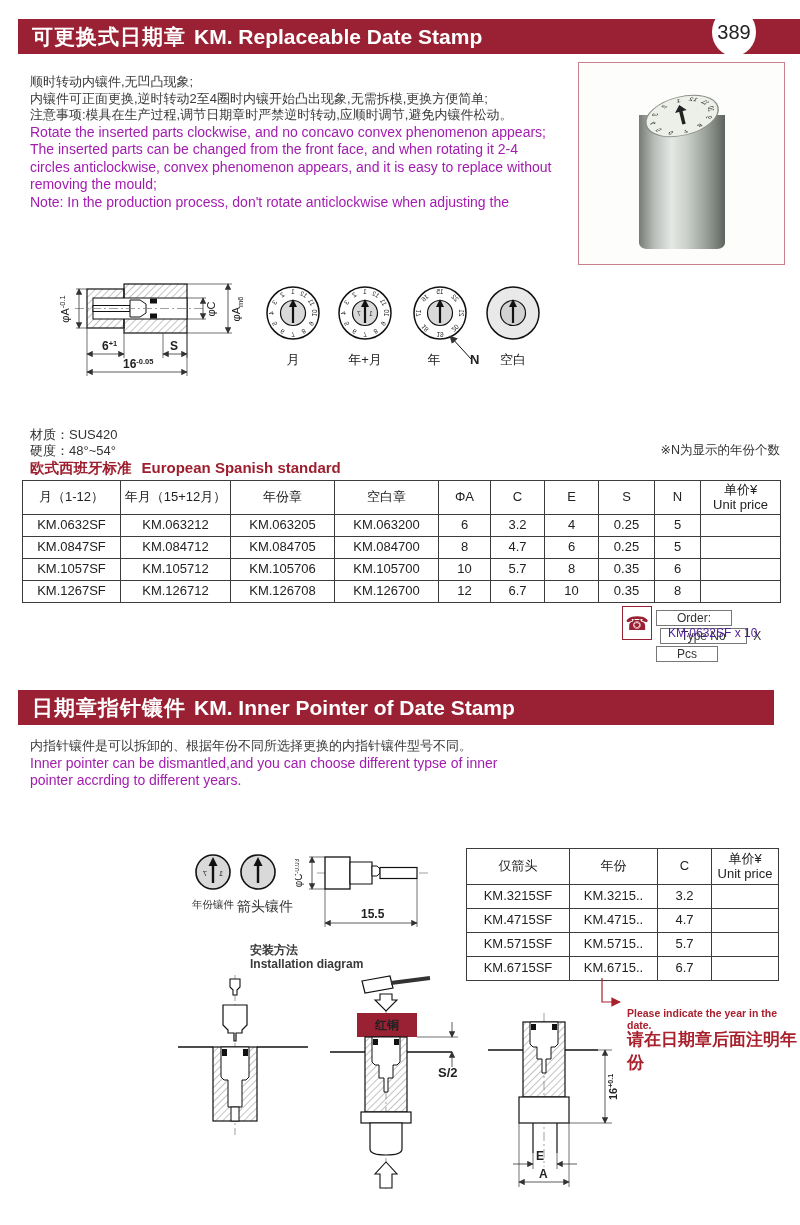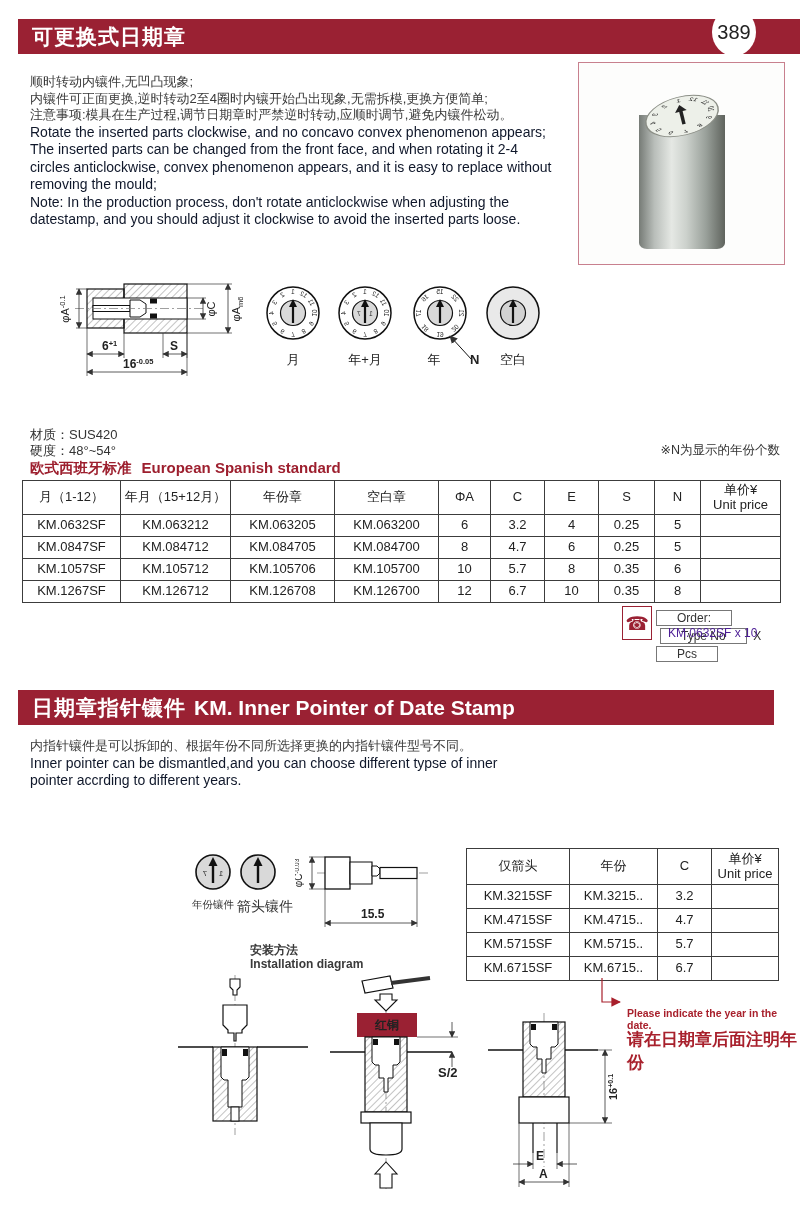--- a/index.html
+++ b/index.html
@@ -8,21 +8,21 @@
   .abs{position:absolute;}
   .hdr-bar{position:absolute;left:18px;height:35px;background:#9a2133;color:#fff;
            display:flex;align-items:center;padding-left:14px;box-sizing:border-box;}
   .hdr-bar .t-zh{font-size:21px;font-weight:bold;letter-spacing:1px;}
   .hdr-bar .t-en{font-size:21px;font-weight:bold;margin-left:8px;}
   .pagenum{position:absolute;left:712px;top:8px;width:44px;height:48px;background:#fff;
            border-radius:50%;display:flex;align-items:center;justify-content:center;
            font-size:20px;color:#222;z-index:2;}
   .intro{position:absolute;left:30px;top:74px;width:540px;}
   .intro .zh{font-size:13px;line-height:16.5px;color:#3a3a3a;}
-  .intro .en{font-size:14px;line-height:17.5px;color:#0f172a;}
+  .intro .en{font-size:14px;line-height:17.5px;color:#a21caf;}
   .photo-box{position:absolute;left:578px;top:62px;width:205px;height:201px;
              border:1px solid #c8808e;background:#fdfdfc;}
   .cyl-body{position:absolute;left:60px;top:52px;width:86px;height:134px;
             background:linear-gradient(90deg,#767b76 0%,#b9beba 18%,#e5e8e4 38%,#ccd1cc 55%,#99a09a 78%,#5f635d 100%);
             border-radius:0 0 8px 8px / 0 0 6px 6px;}
   .mat{font-size:13px;color:#333;}
   .std{font-size:14.5px;font-weight:bold;color:#9d1f2e;}
   .n-note{font-size:12.5px;color:#333;text-align:right;}
   table.spec{border-collapse:collapse;table-layout:fixed;width:100%;}
   table.spec th,table.spec td{border:1px solid #3c3c3c;text-align:center;
@@ -35,33 +35,33 @@
   .install-lbl{font-size:12px;color:#3a3a3a;font-weight:bold;}
   svg text{font-family:"Liberation Sans","DejaVu Sans",sans-serif;fill:#222;}
 </style>
 </head>
 <body>
 
 <div class="page">
 
   <div class="hdr-bar" style="top:19px;width:782px;">
     <span class="t-zh">可更换式日期章</span>
+    <span class="t-en">KM. Replaceable Date Stamp</span>
   </div>
   <div class="pagenum">389</div>
 
   <div class="intro">
     <div class="zh">顺时转动内镶件,无凹凸现象;</div>
     <div class="zh">内镶件可正面更换,逆时转动2至4圈时内镶开始凸出现象,无需拆模,更换方便简单;</div>
     <div class="zh">注意事项:模具在生产过程,调节日期章时严禁逆时转动,应顺时调节,避免内镶件松动。</div>
     <div class="en">Rotate the inserted parts clockwise, and no concavo convex phenomenon appears;</div>
     <div class="en">The inserted parts can be changed from the front face, and when rotating it 2-4</div>
     <div class="en">circles anticlockwise, convex phenomenon appears, and it is easy to replace without</div>
     <div class="en">removing the mould;</div>
     <div class="en">Note: In the production process, don't rotate anticlockwise when adjusting the</div>
-    <div class="en">datestamp, and you should adjust it clockwise to avoid the inserted parts loose.</div>
   </div>
 
   <div class="photo-box">
     <div class="cyl-body"></div>
     <svg class="abs" style="left:44px;top:20px;" width="118" height="66" viewBox="0 0 118 66">
       <g transform="translate(59,33) rotate(-14)">
         <g transform="scale(1,0.52)">
           <circle r="37" fill="#edf0e9" stroke="#8b8e86" stroke-width="1.5"></circle>
           <g>
               <text transform="rotate(0) translate(0 -27) scale(-1 1)" text-anchor="middle" font-size="8.5" fill="#222">1</text>

